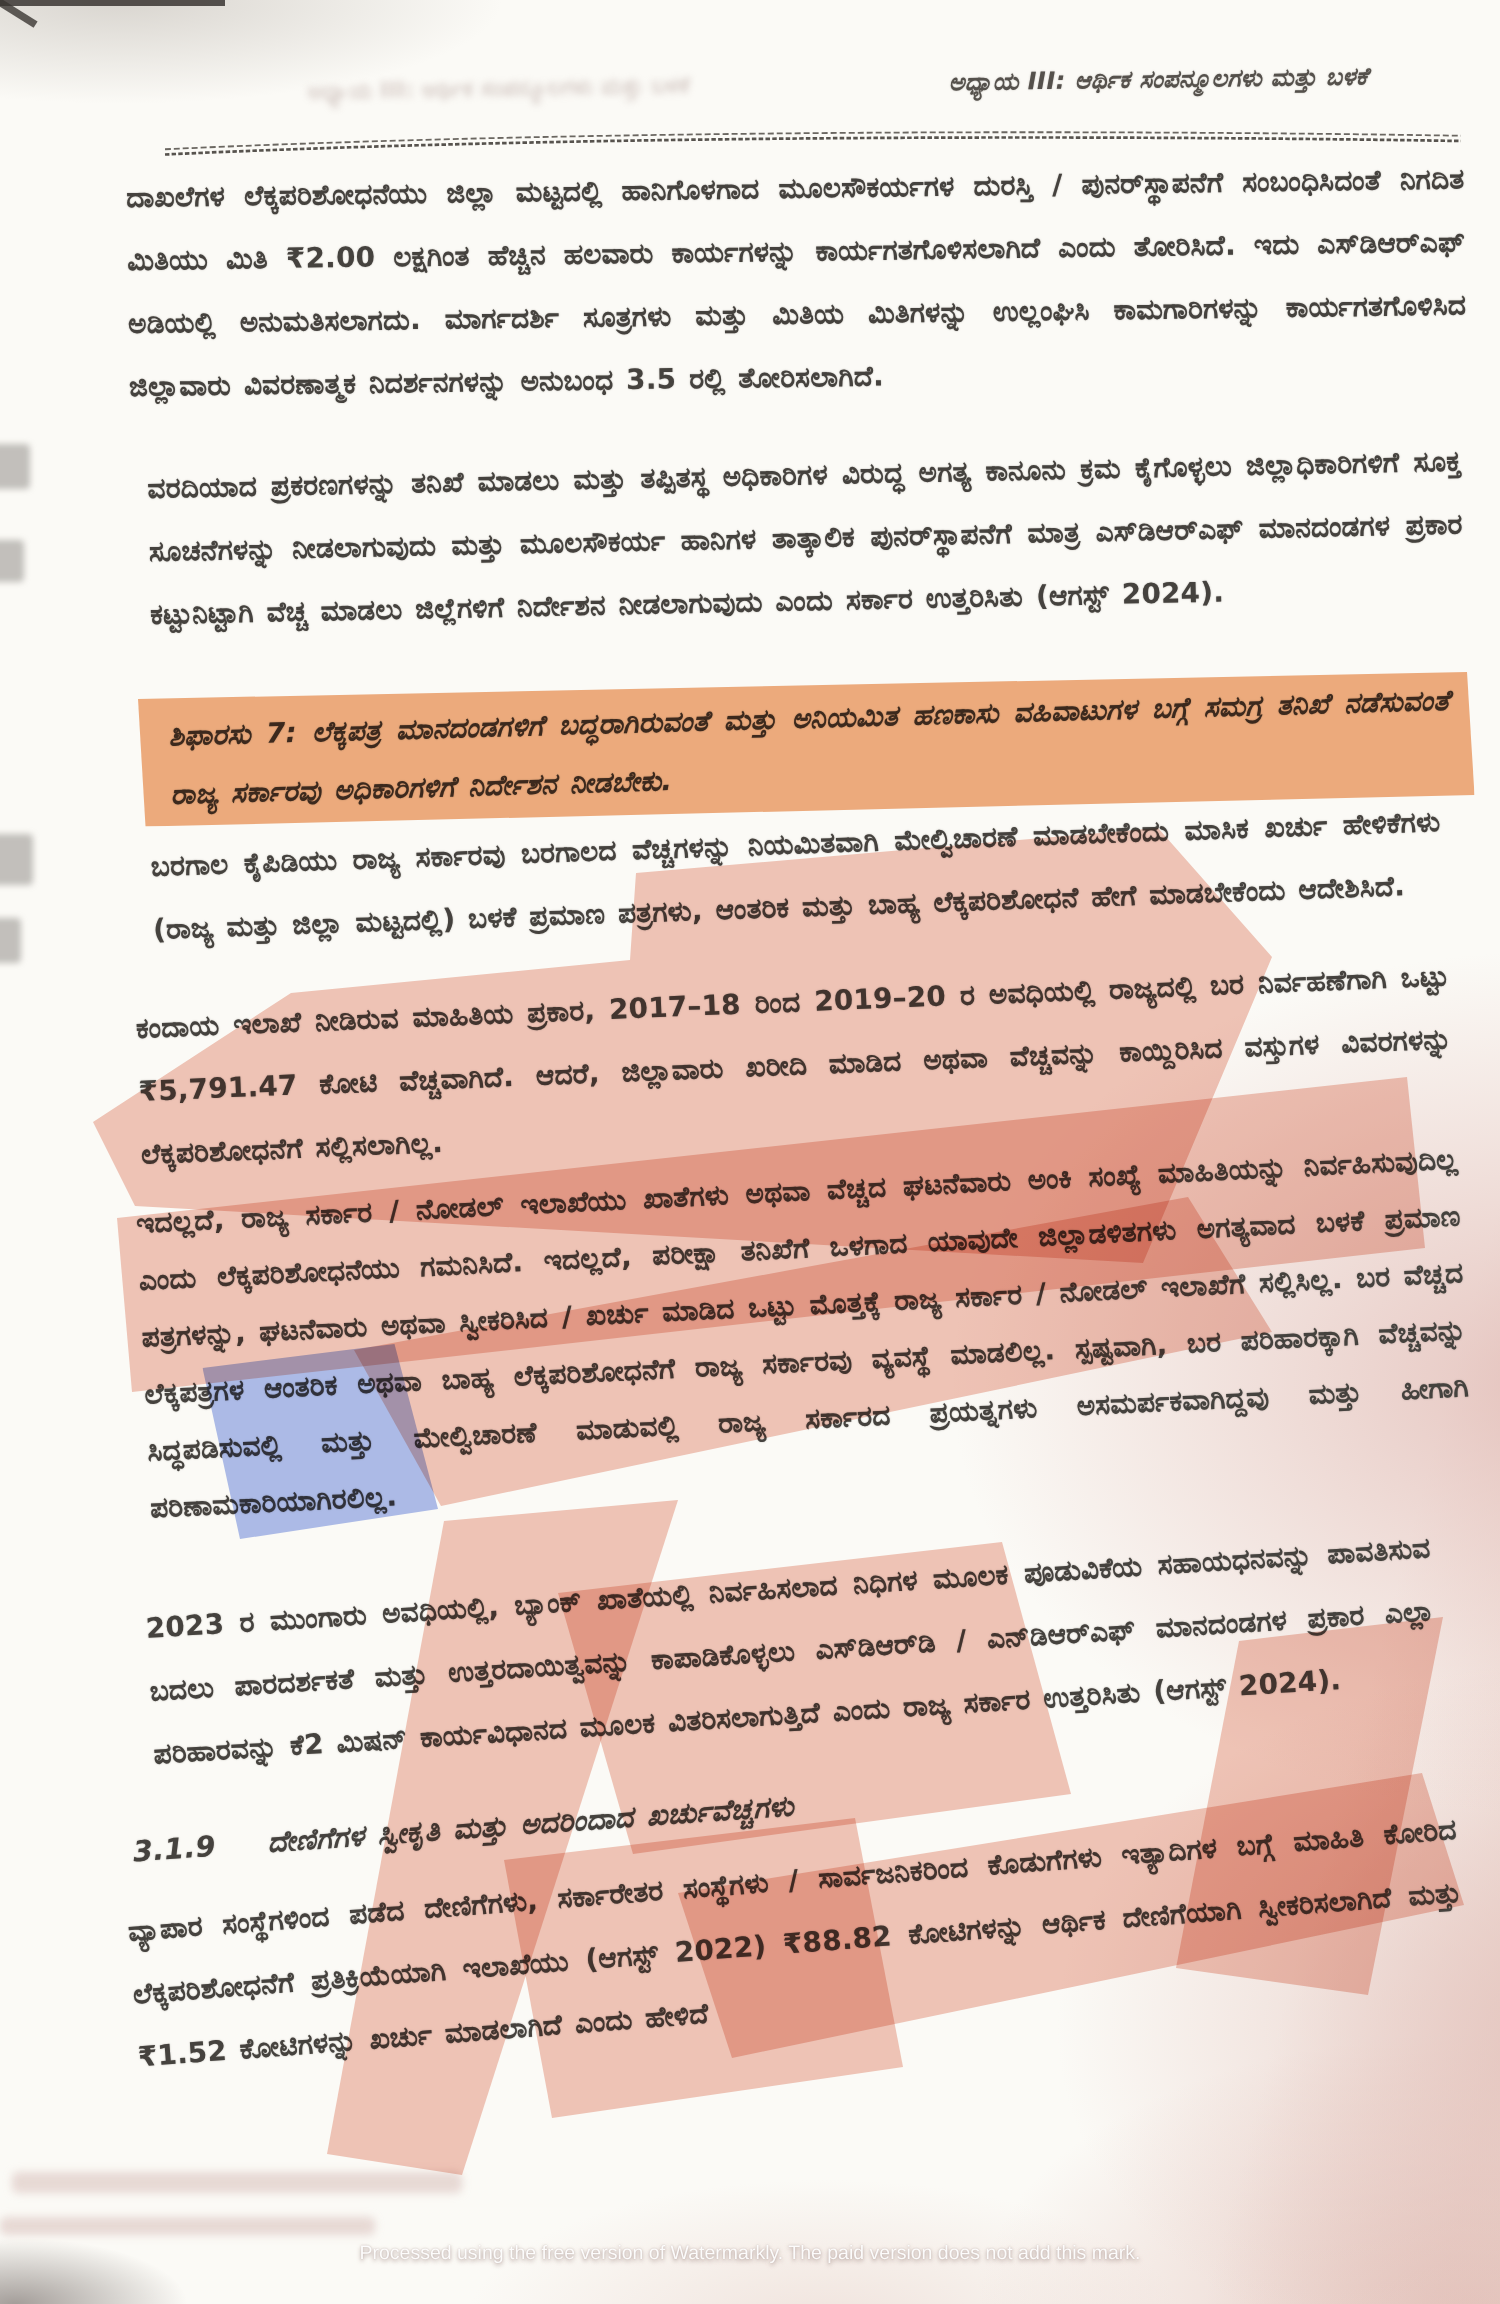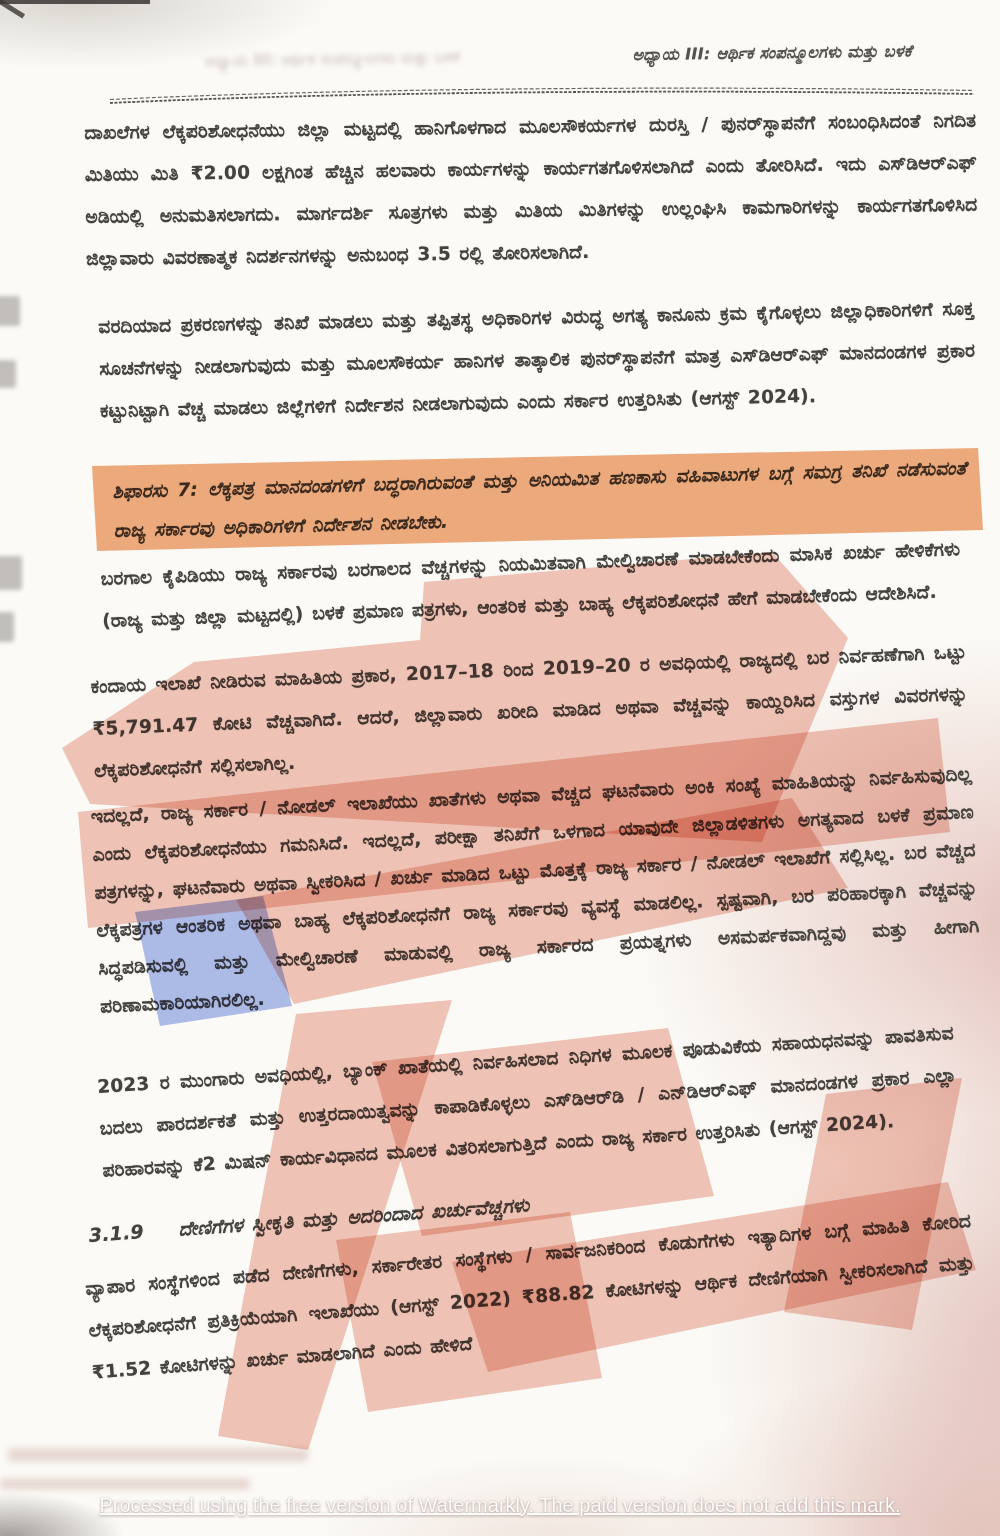--- a/index.html
+++ b/index.html
@@ -75,24 +75,23 @@
   #em3{left:-6px;top:556px;width:28px;height:34px;}
   #em4{left:-8px;top:612px;width:22px;height:30px;}
   .ghost-line{position:absolute;background:rgba(203,168,162,.4);filter:blur(3px);border-radius:4px;}
   #gl1{left:8px;top:1448px;width:300px;height:14px;}
   #gl2{left:0px;top:1478px;width:250px;height:12px;}
   .top-edge{position:absolute;left:0;top:0;width:150px;height:4px;background:#2f2b28;opacity:.8;}
   .top-tick{position:absolute;left:-4px;top:6px;width:30px;height:5px;background:#3a3632;opacity:.8;transform:rotate(32deg);}
   
   .watermark{
     position:absolute;left:0;right:0;top:1494px;text-align:center;
-    font-family:"Liberation Sans","DejaVu Sans",sans-serif;font-size:20px;
+    font-family:"Liberation Sans","DejaVu Sans",sans-serif;font-size:13px;
     color:rgba(255,255,255,.95);
     text-shadow:0 1px 3px rgba(160,138,132,.8), 0 0 1px rgba(170,150,145,.6);
-    text-decoration:underline;
   }
 </style>
 </head>
 <body>
 
 <div class="page">
 
   <div class="top-edge"></div>
   <div class="top-tick"></div>
   <div class="ghost-header">ಅಧ್ಯಾಯ III: ಆರ್ಥಿಕ ಸಂಪನ್ಮೂಲಗಳು ಮತ್ತು ಬಳಕೆ</div>

